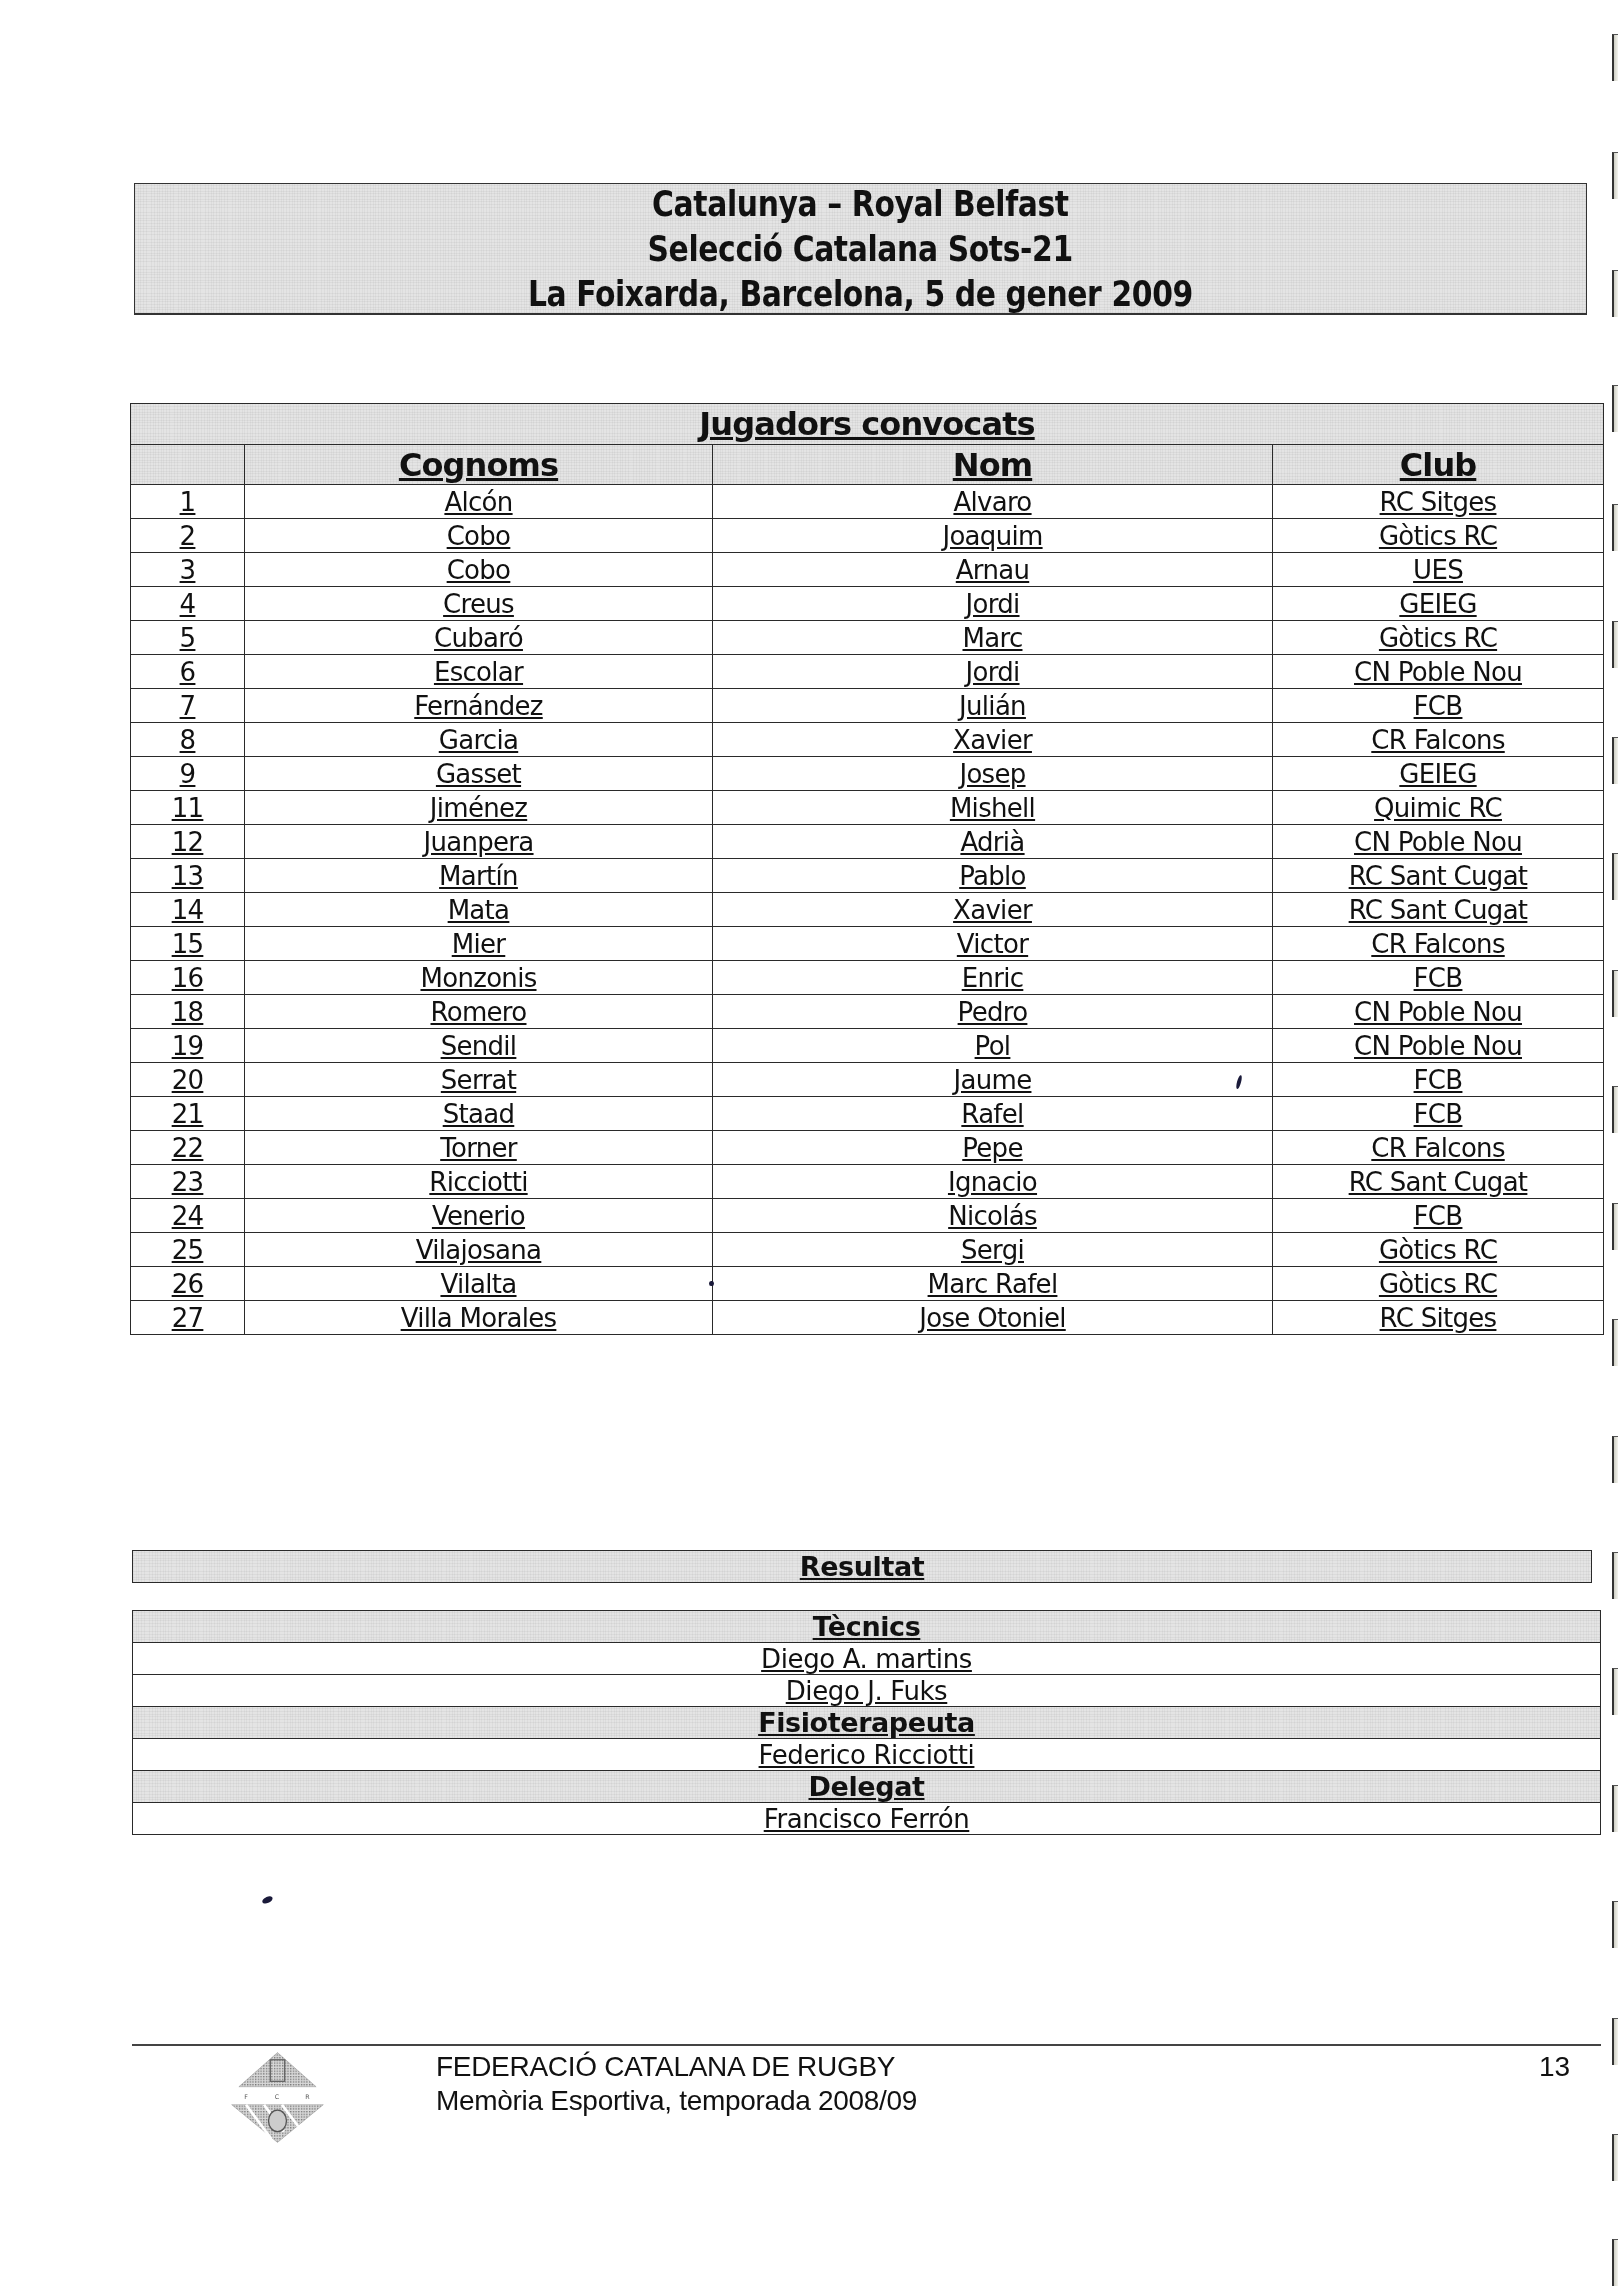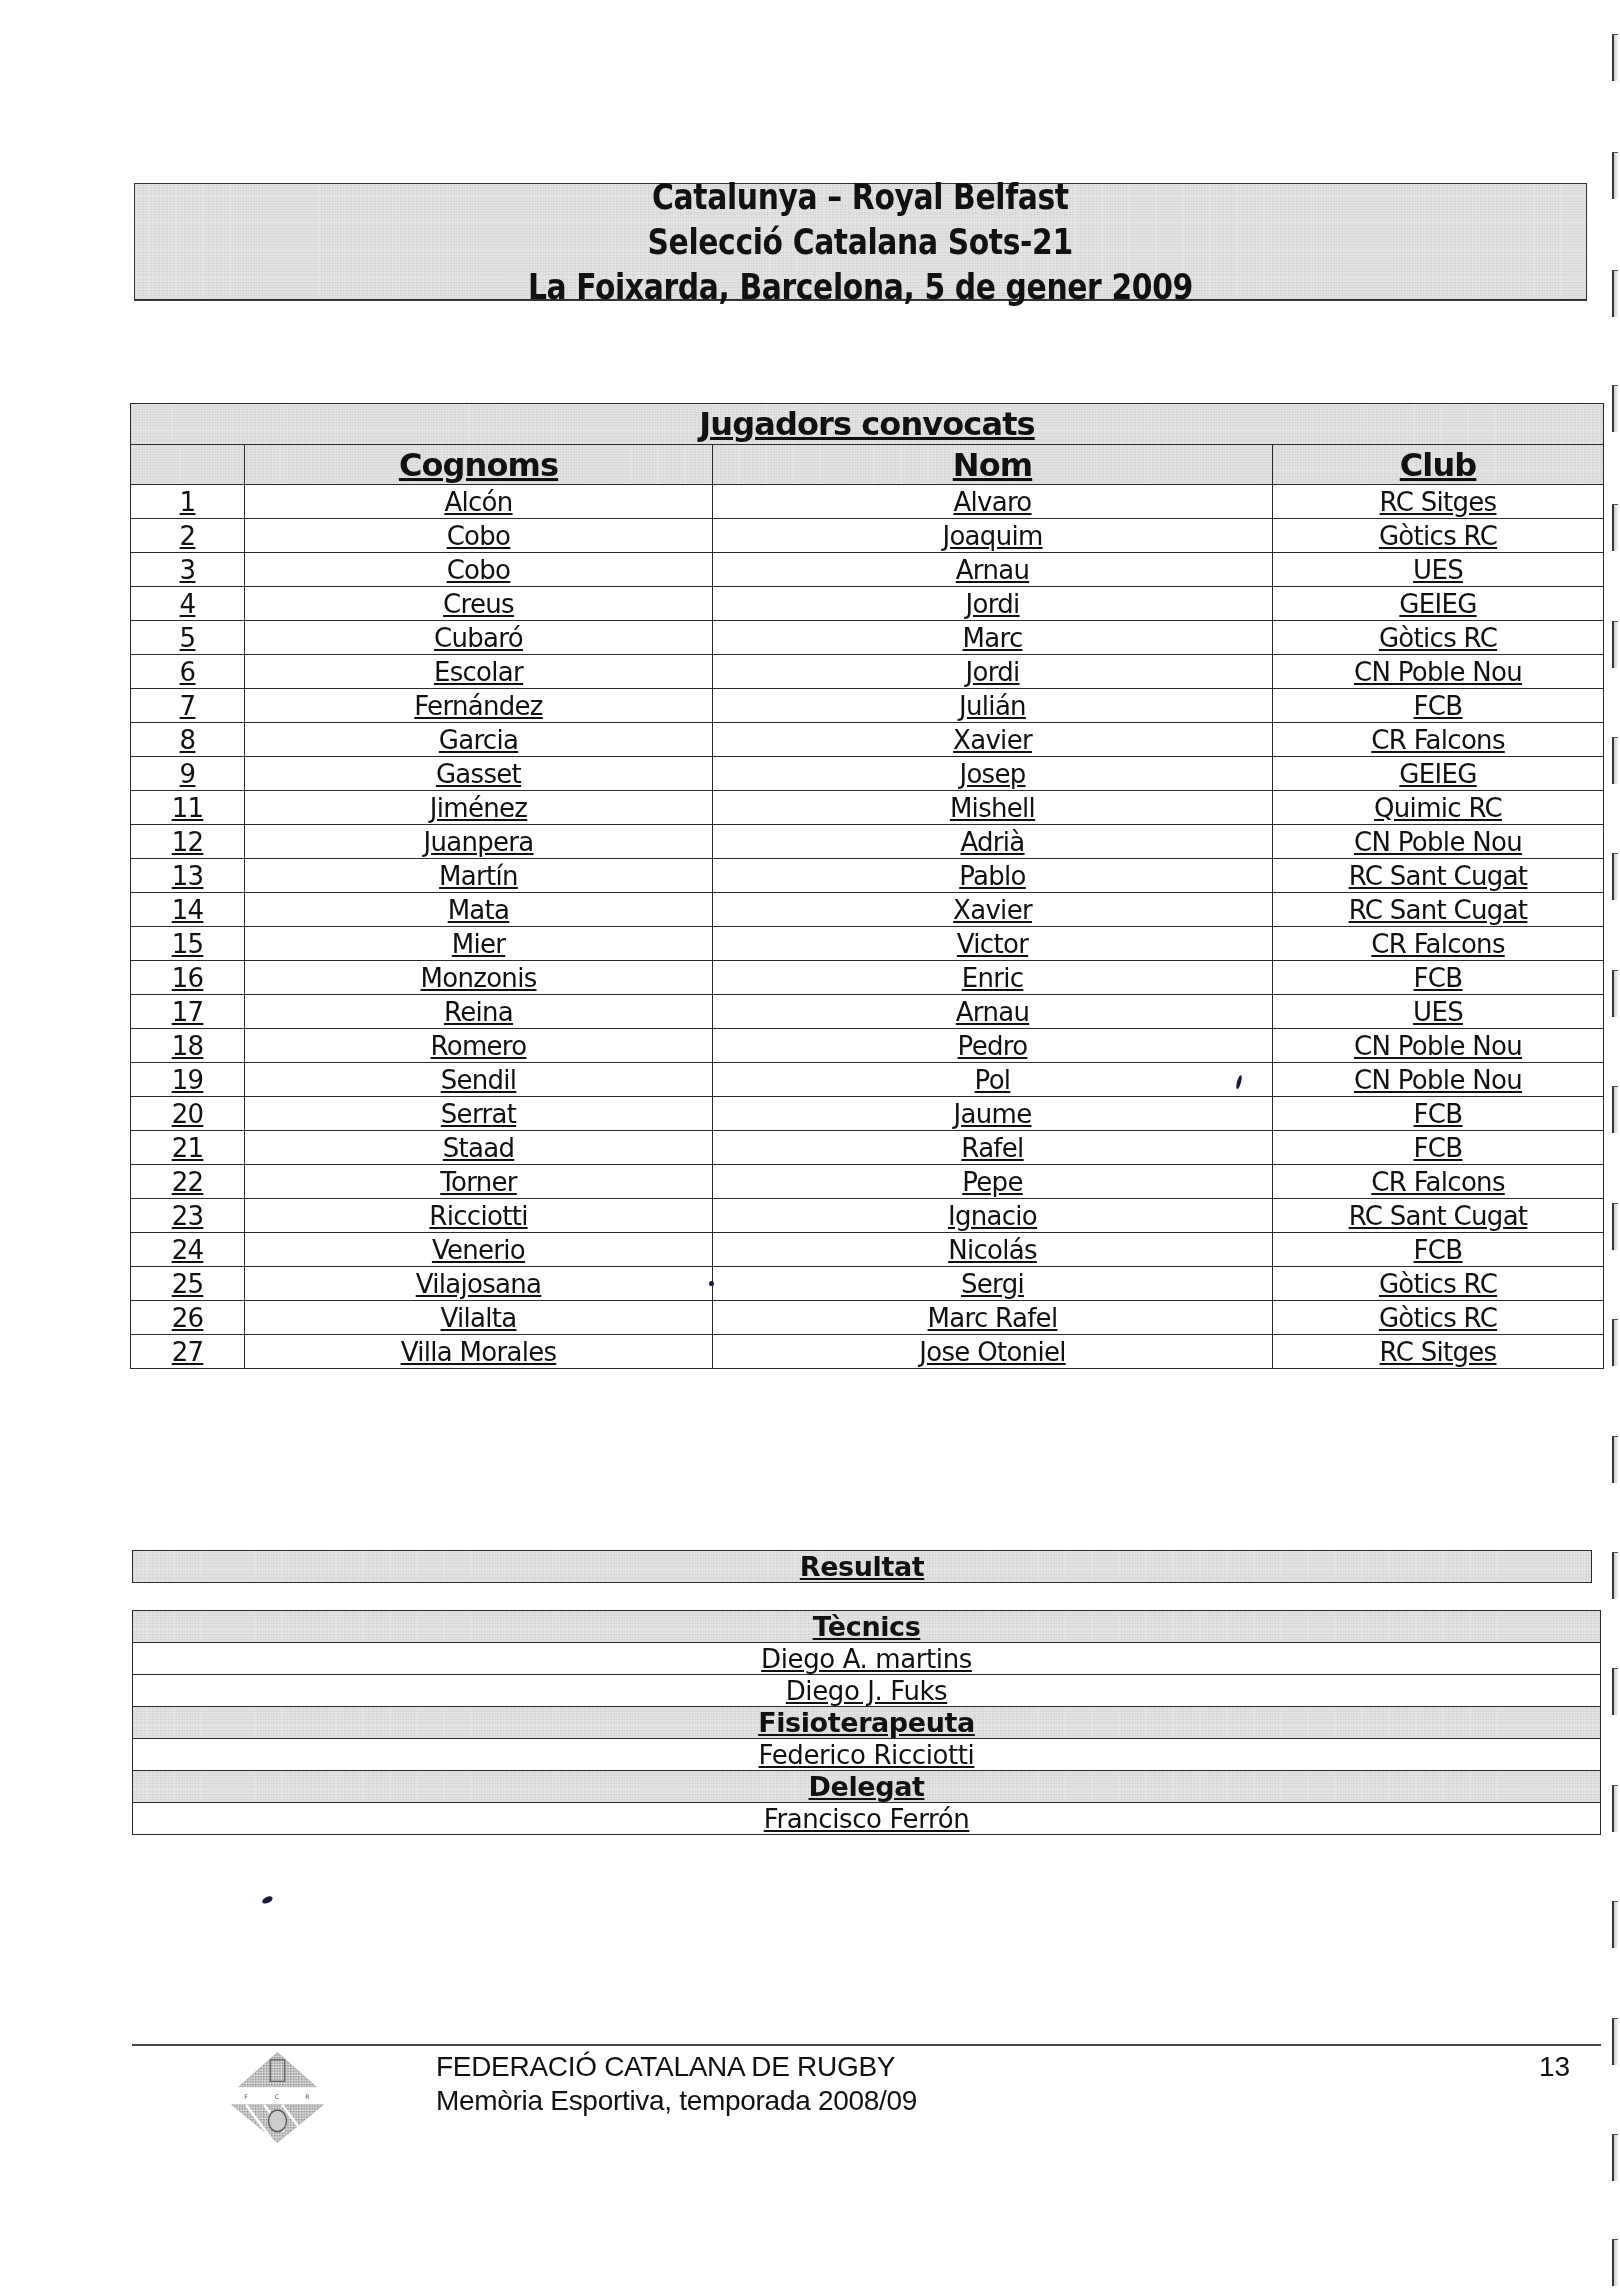--- a/index.html
+++ b/index.html
@@ -9,21 +9,21 @@
     font-family: "DejaVu Sans", sans-serif;
     color: #111;
   }
   .shade {
     background-color: #e4e4e4;
     background-image: repeating-linear-gradient(0deg, rgba(0,0,0,0.04) 0 0.9px, transparent 0.9px 2.7px),
                       repeating-linear-gradient(90deg, rgba(0,0,0,0.035) 0 0.9px, transparent 0.9px 2.7px);
   }
   
   .title-box {
-    position: absolute; left: 134px; top: 183px; width: 1453px; height: 118px;
+    position: absolute; left: 134px; top: 183px; width: 1453px; height: 132px;
     border: 1.8px solid #333; box-sizing: border-box;
     display: flex; flex-direction: column; align-items: center; justify-content: center;
     border-bottom-width: 2.7px;
   }
   .title-box .line {
     font-family: "DejaVu Sans Condensed", "DejaVu Sans", sans-serif;
     font-weight: bold; font-size: 36px; line-height: 45px;
     letter-spacing: -0.4px; transform: scaleX(0.92);
   }
 
@@ -177,26 +177,20 @@
         <td>15</td>
         <td>Mier</td>
         <td>Victor</td>
         <td>CR Falcons</td>
       </tr>
       <tr>
         <td>16</td>
         <td>Monzonis</td>
         <td>Enric</td>
         <td>FCB</td>
-      </tr>
-      <tr>
-        <td>17</td>
-        <td>Reina</td>
-        <td>Arnau</td>
-        <td>UES</td>
       </tr>
       <tr>
         <td>18</td>
         <td>Romero</td>
         <td>Pedro</td>
         <td>CN Poble Nou</td>
       </tr>
       <tr>
         <td>19</td>
         <td>Sendil</td>

